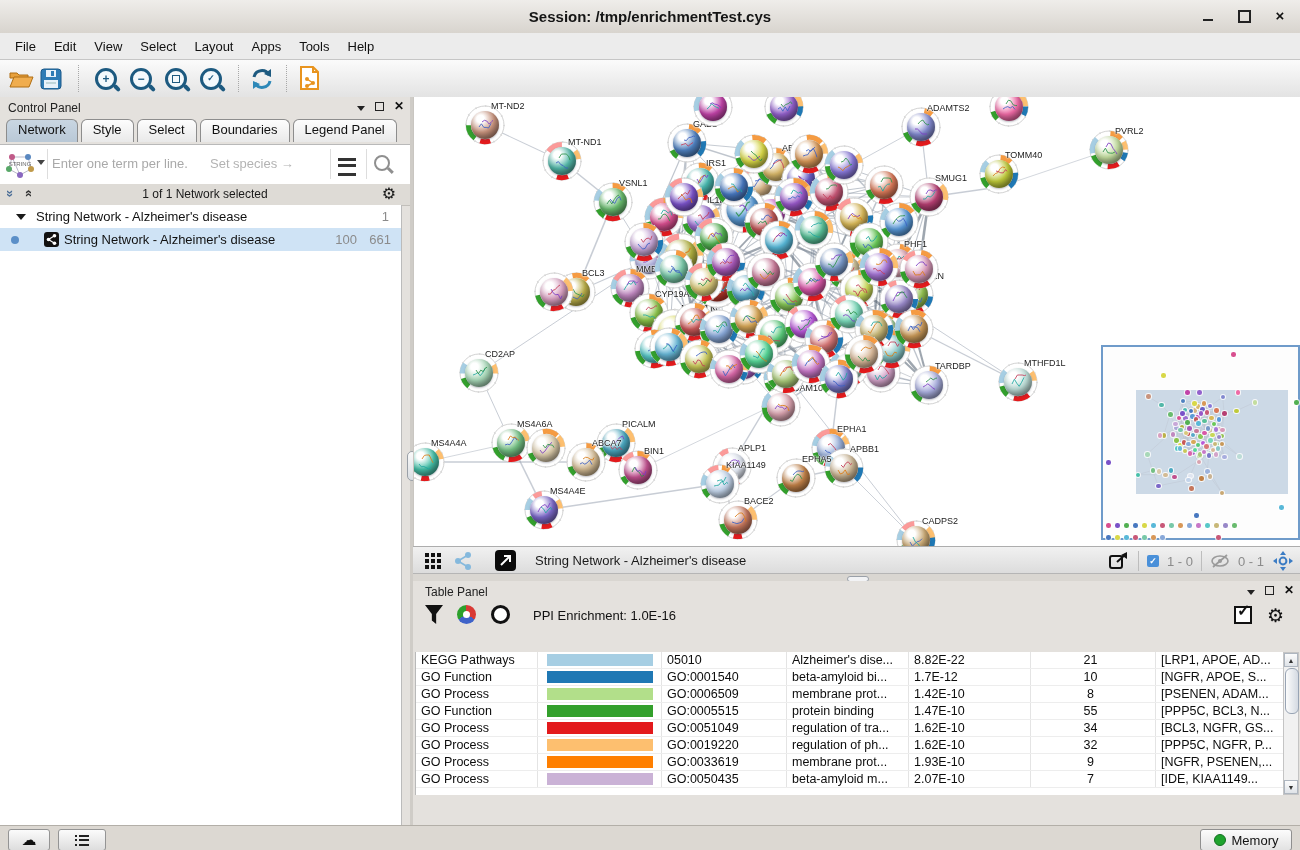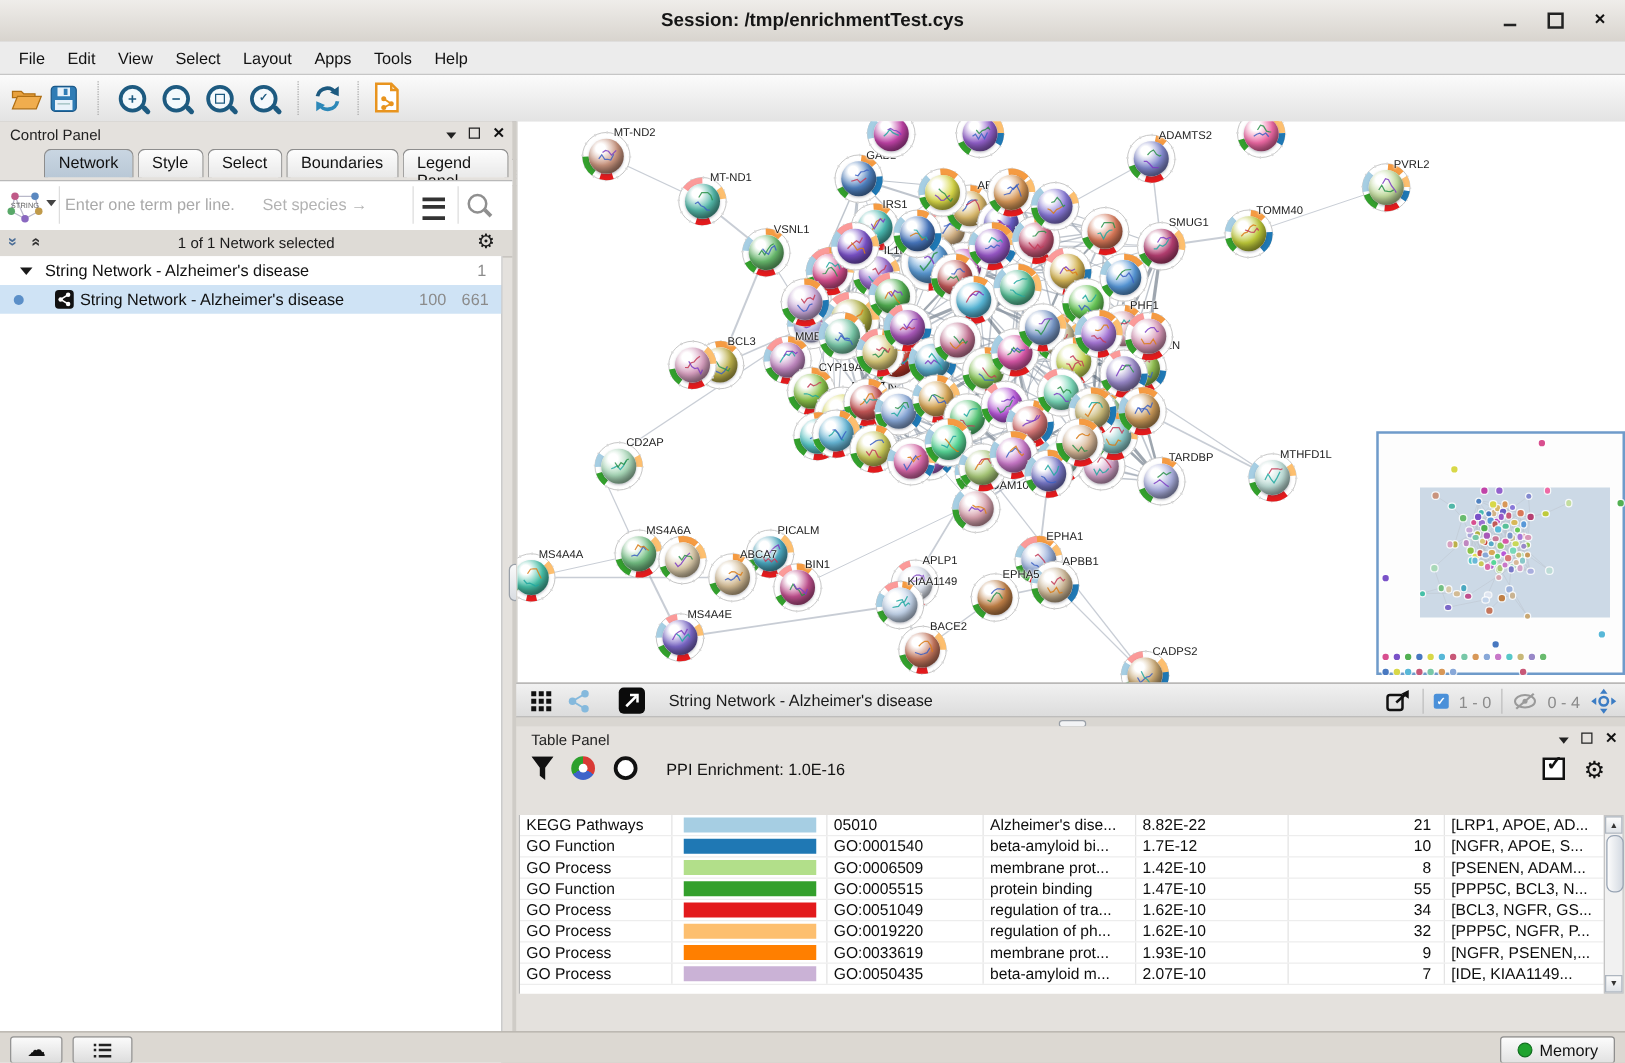--- a/index.html
+++ b/index.html
@@ -40,21 +40,21 @@
   .control-panel{position:absolute;left:0;top:97px;width:410px;height:728px;background:#e4e1dd;}
   .panel-head{position:absolute;left:0;top:0;width:100%;height:22px;font-size:12px;color:#222;}
   .panel-head .ph-title{position:absolute;left:8px;top:4px;}
   .ph-ctrls{position:absolute;right:6px;top:3px;display:flex;gap:10px;align-items:center;}
   .ph-min{width:0;height:0;border-left:4px solid transparent;border-right:4px solid transparent;border-top:5px solid #222;margin-top:5px;}
   .ph-float{width:7px;height:7px;border:1.5px solid #222;}
   .ph-close{font-weight:bold;font-size:12px;color:#111;line-height:12px;}
   .cp-tabs{position:absolute;left:6px;top:22px;height:23px;display:flex;}
   .tab{font-size:13px;padding:2px 11px 3px 11px;border:1px solid #8d8d8d;border-bottom:none;
      border-radius:6px 6px 0 0;background:linear-gradient(#fdfdfd,#e9e9e9);margin-right:3px;color:#111;}
-  .tab.active{background:linear-gradient(#c9d6e2,#b9c8d6);margin-left:29px;}
+  .tab.active{background:linear-gradient(#c9d6e2,#b9c8d6);}
   .stringbar{position:absolute;left:0;top:47px;width:410px;height:39px;background:#fff;
      border-top:1px solid #b9b9b9;border-bottom:1px solid #b9b9b9;}
   .sb-ph{position:absolute;left:52px;top:11px;font-size:13px;color:#a9a9a9;}
   .sb-species{position:absolute;left:210px;top:11px;font-size:13px;color:#b3b3b3;}
   .sb-div{position:absolute;top:4px;height:30px;border-left:1px solid #ddd;}
   .hamb{position:absolute;left:338px;top:13px;width:18px;height:12px;
      border-top:3px solid #333;border-bottom:3px solid #333;}
   .hamb::after{content:"";display:block;height:3px;background:#333;margin-top:2.5px;}
   .graymag{position:absolute;left:374px;top:10px;width:12px;height:12px;border:2.5px solid #8f8f8f;border-radius:50%;}
   .graymag::after{content:"";position:absolute;width:7px;height:2.5px;background:#8f8f8f;right:-6px;bottom:-2px;transform:rotate(45deg);}
@@ -115,21 +115,21 @@
   .tp-gear{position:absolute;right:16px;top:4px;font-size:19px;color:#111;}
   .thead{position:absolute;left:2px;top:50px;width:868px;height:21px;display:grid;
       grid-template-columns:122px 124px 125px 122px 122px 125px auto;
       background:linear-gradient(#f7f7f7,#dedede);border:1px solid #b9b9b9;box-sizing:border-box;}
   .th{font-size:13px;color:#111;padding:2px 0 0 5px;border-right:1px solid #bcbcbc;overflow:hidden;white-space:nowrap;}
   .tbody{position:absolute;left:2px;top:71px;width:868px;height:143px;background:#fff;overflow:hidden;
       border-left:1px solid #b9b9b9;}
   .trow{display:grid;grid-template-columns:122px 124px 125px 122px 122px 125px auto;height:16px;border-bottom:1px solid #ededed;}
   .td{font-size:12.5px;line-height:16px;padding-left:5px;border-right:1px solid #e4e4e4;
       overflow:hidden;white-space:nowrap;color:#0d0d0d;}
-  .td.num{text-align:right;padding-right:10px;}
+  .td.num{text-align:center;padding-right:10px;}
   .cbar{height:12px;margin:2px 8px 0 4px;}
   .vscroll{position:absolute;left:870px;top:71px;width:16px;height:143px;background:#f1f1f1;border:1px solid #c4c4c4;box-sizing:border-box;}
   .vs-btn{position:absolute;left:0;width:14px;height:14px;background:linear-gradient(#fcfcfc,#dfe3e8);
       border:1px solid #aeb6c0;box-sizing:border-box;text-align:center;font-size:7px;color:#333;line-height:13px;}
   .vs-thumb{position:absolute;left:1px;top:15px;width:12px;height:44px;border:1px solid #98a4b4;border-radius:6px;
       background:linear-gradient(90deg,#fcfcfc,#d4dae2);}
   .tp-tabs{position:absolute;left:6px;top:218px;height:24px;display:flex;}
   
   .statusbar{position:absolute;left:0;top:825px;width:1300px;height:25px;background:#dcd8d2;border-top:1px solid #b3afa8;}
   .sb-btn{position:absolute;top:3px;height:20px;border:1px solid #949494;border-radius:3px;
@@ -797,21 +797,21 @@
           <path d="M33.1 9.7 A16.6 16.6 0 0 0 22.4 4.5" stroke="#f59b42" stroke-width="5" fill="none"></path>
           <path d="M8.8 9.8 A16.6 16.6 0 0 0 4.7 24.2" stroke="#a6cee3" stroke-width="5" fill="none"></path>
           <path d="M5.4 26.5 A16.6 16.6 0 0 0 13.6 35.8" stroke="#33a02c" stroke-width="5" fill="none"></path>
           <path d="M19.7 37.5 A16.6 16.6 0 0 0 30.3 34.8" stroke="#e31a1c" stroke-width="5" fill="none"></path>
           <path d="M37.6 20.6 A16.6 16.6 0 0 0 35.5 12.9" stroke="#fdbf6f" stroke-width="5" fill="none"></path>
           <path d="M34.4 30.8 A16.6 16.6 0 0 0 37.4 23.6" stroke="#1f78b4" stroke-width="5" fill="none"></path>
         </svg><div class="sphere" style="background: radial-gradient(circle at 34% 28%, rgb(255, 255, 255) 0%, rgba(255, 255, 255, 0.55) 14%, rgb(195, 221, 159) 50%, rgb(107, 122, 87) 96%);"><svg width="28" height="28">
             <polyline points="8,16 10.4,12.2 12.8,16.7 15.2,17.1 17.6,17.2 20.0,15.9" fill="none" stroke="#2a9149" stroke-width="1" stroke-opacity="0.85"></polyline>
             <polyline points="11,11 13.4,7.0 15.8,7.8 18.2,12.6 20.6,15.6 22.0,18.1" fill="none" stroke="#7b3bc2" stroke-width="1" stroke-opacity="0.85"></polyline>
           </svg></div><div class="nlabel">PVRL2</div></div>
-      <div class="node" style="left: 564px; top: 69px;"><svg width="42" height="42">
+      <div class="node" style="left: 564px; top: 56px;"><svg width="42" height="42">
           <circle cx="21" cy="21" r="19" fill="#fff" stroke="#c6c6c6" stroke-width="0.8"></circle>
           <circle cx="21" cy="21" r="19" fill="none" stroke="#d9d9d9" stroke-width="2" stroke-dasharray="1.2 8.7"></circle>
           <path d="M32.6 9.1 A16.6 16.6 0 0 0 22.6 4.5" stroke="#f59b42" stroke-width="5" fill="none"></path>
           <path d="M9.5 9.0 A16.6 16.6 0 0 0 4.5 19.3" stroke="#a6cee3" stroke-width="5" fill="none"></path>
           <path d="M4.8 24.6 A16.6 16.6 0 0 0 10.0 33.4" stroke="#33a02c" stroke-width="5" fill="none"></path>
           <path d="M31.6 33.7 A16.6 16.6 0 0 0 37.5 19.7" stroke="#1f78b4" stroke-width="5" fill="none"></path>
         </svg><div class="sphere" style="background: radial-gradient(circle at 34% 28%, rgb(255, 255, 255) 0%, rgba(255, 255, 255, 0.55) 14%, rgb(191, 202, 58) 50%, rgb(105, 111, 32) 96%);"><svg width="28" height="28">
             <polyline points="8,16 10.4,13.5 12.8,12.7 15.2,8.5 17.6,7.0 20.0,7.6" fill="none" stroke="#d97b16" stroke-width="1" stroke-opacity="0.85"></polyline>
             <polyline points="11,11 13.4,11.7 15.8,12.8 18.2,12.9 20.6,9.6 22.0,11.4" fill="none" stroke="#c23b57" stroke-width="1" stroke-opacity="0.85"></polyline>
           </svg></div><div class="nlabel">TOMM40</div></div>
@@ -1008,21 +1008,21 @@
           <circle cx="21" cy="21" r="19" fill="none" stroke="#d9d9d9" stroke-width="2" stroke-dasharray="1.2 8.7"></circle>
           <path d="M7.1 11.9 A16.6 16.6 0 0 0 4.4 21.1" stroke="#a6cee3" stroke-width="5" fill="none"></path>
           <path d="M5.6 27.2 A16.6 16.6 0 0 0 13.2 35.7" stroke="#33a02c" stroke-width="5" fill="none"></path>
           <path d="M37.6 20.8 A16.6 16.6 0 0 0 32.7 9.2" stroke="#fdbf6f" stroke-width="5" fill="none"></path>
           <path d="M32.5 33.0 A16.6 16.6 0 0 0 37.4 18.7" stroke="#1f78b4" stroke-width="5" fill="none"></path>
           <path d="M19.3 4.5 A16.6 16.6 0 0 0 8.5 10.1" stroke="#fb9a99" stroke-width="5" fill="none"></path>
         </svg><div class="sphere" style="background: radial-gradient(circle at 34% 28%, rgb(255, 255, 255) 0%, rgba(255, 255, 255, 0.55) 14%, rgb(201, 168, 115) 50%, rgb(111, 92, 63) 96%);"><svg width="28" height="28">
             <polyline points="8,16 10.4,20.1 12.8,17.8 15.2,15.7 17.6,15.1 20.0,12.7" fill="none" stroke="#3b5fc2" stroke-width="1" stroke-opacity="0.85"></polyline>
             <polyline points="11,11 13.4,15.9 15.8,17.6 18.2,20.9 20.6,21.0 22.0,20.8" fill="none" stroke="#1fa7a0" stroke-width="1" stroke-opacity="0.85"></polyline>
           </svg></div><div class="nlabel">CADPS2</div></div>
-      <div class="node" style="left: 60px; top: 255px;"><svg width="42" height="42">
+      <div class="node" style="left: 44px; top: 255px;"><svg width="42" height="42">
           <circle cx="21" cy="21" r="19" fill="#fff" stroke="#c6c6c6" stroke-width="0.8"></circle>
           <circle cx="21" cy="21" r="19" fill="none" stroke="#d9d9d9" stroke-width="2" stroke-dasharray="1.2 8.7"></circle>
           <path d="M7.2 11.8 A16.6 16.6 0 0 0 4.4 21.5" stroke="#a6cee3" stroke-width="5" fill="none"></path>
           <path d="M5.3 26.3 A16.6 16.6 0 0 0 10.9 34.2" stroke="#33a02c" stroke-width="5" fill="none"></path>
           <path d="M37.6 21.5 A16.6 16.6 0 0 0 35.6 13.0" stroke="#fdbf6f" stroke-width="5" fill="none"></path>
         </svg><div class="sphere" style="background: radial-gradient(circle at 34% 28%, rgb(255, 255, 255) 0%, rgba(255, 255, 255, 0.55) 14%, rgb(168, 216, 184) 50%, rgb(92, 119, 101) 96%);"><svg width="28" height="28">
             <polyline points="8,16 10.4,15.1 12.8,13.6 15.2,16.7 17.6,13.9 20.0,9.4" fill="none" stroke="#1fa7a0" stroke-width="1" stroke-opacity="0.85"></polyline>
             <polyline points="11,11 13.4,14.7 15.8,11.1 18.2,12.6 20.6,8.8 22.0,8.3" fill="none" stroke="#2a9149" stroke-width="1" stroke-opacity="0.85"></polyline>
           </svg></div><div class="nlabel">CD2AP</div></div>
       <div class="node" style="left: 76px; top: 325px;"><svg width="42" height="42">
@@ -2172,21 +2172,21 @@
     </svg>
     <div class="nt-div"></div>
     <div class="bluecheck">✓</div>
     <span class="badge-txt">1 - 0</span>
     <div class="nt-div"></div>
     <svg width="20" height="16" viewBox="0 0 20 16">
       <ellipse cx="10" cy="8" rx="8" ry="5" fill="none" stroke="#9a9a9a" stroke-width="1.6"></ellipse>
       <circle cx="10" cy="8" r="2" fill="#9a9a9a"></circle>
         <line x1="3" y1="14" x2="17" y2="2" stroke="#9a9a9a" stroke-width="1.8"></line>
     </svg>
-    <span class="badge-txt">0 - 4</span>
+    <span class="badge-txt">0 - 1</span>
     <svg width="22" height="22" viewBox="0 0 22 22">
       <polygon points="11,1 14,5 8,5" fill="#3b7cc4"></polygon>
         <polygon points="11,21 14,17 8,17" fill="#3b7cc4"></polygon>
       <polygon points="1,11 5,8 5,14" fill="#3b7cc4"></polygon>
         <polygon points="21,11 17,8 17,14" fill="#3b7cc4"></polygon>
       <circle cx="11" cy="11" r="3.4" fill="none" stroke="#3b7cc4" stroke-width="2"></circle>
     </svg>
   </div>
 </div>
 

